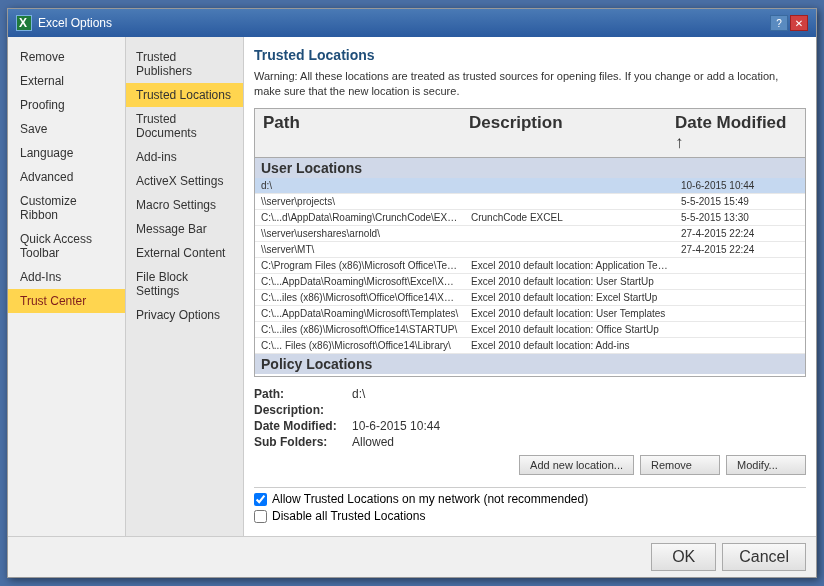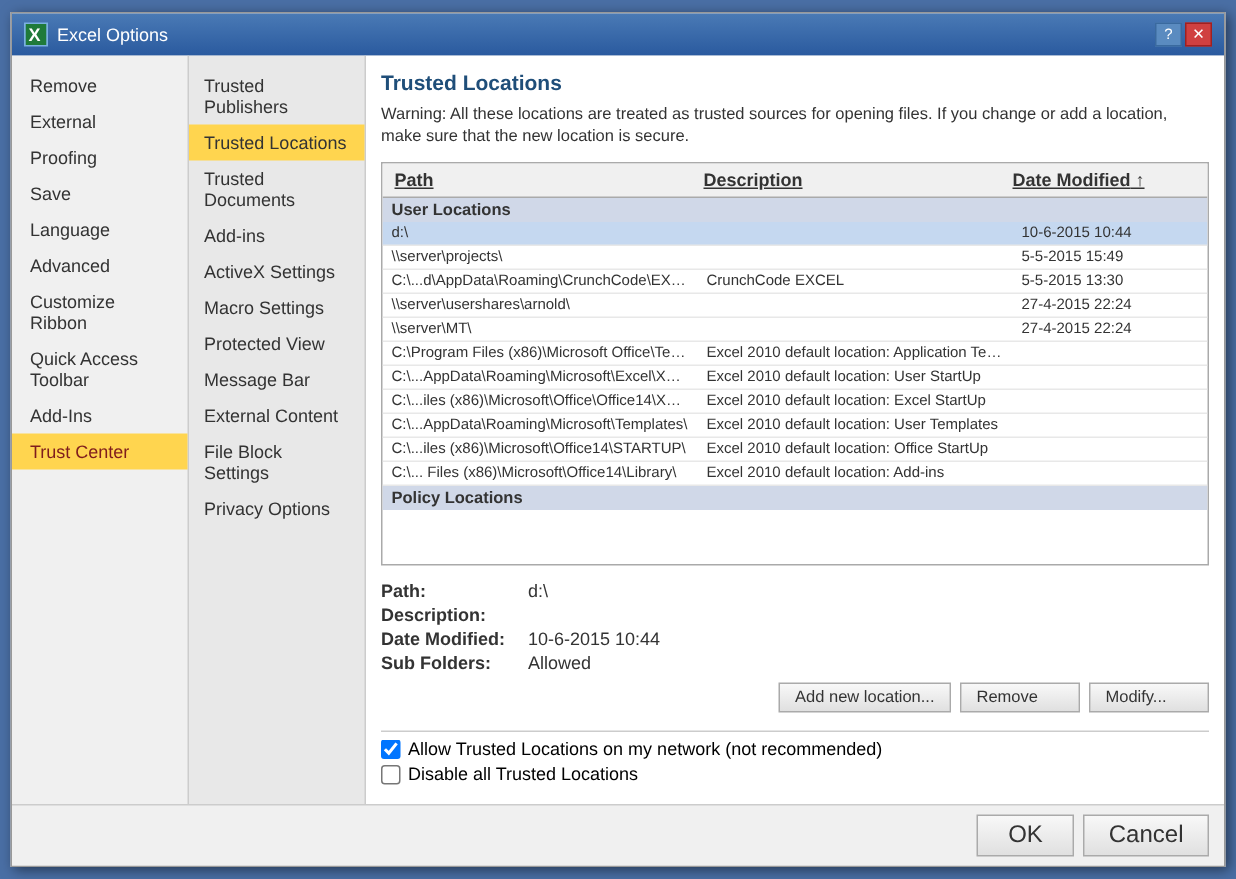--- a/index.html
+++ b/index.html
@@ -147,33 +147,32 @@
       display: grid;
       grid-template-columns: 1fr 1fr 130px;
       background: #f0f0f0;
       border-bottom: 1px solid #aaa;
       padding: 2px 4px;
       font-weight: bold;
     }
     
     .table-header-cell {
       padding: 2px 4px;
-      font-size: 12px;
-      color: #333;
-      text-decoration: underline;
+      font-size: 17px;
+      color: #333;
     }
     
     .table-header-cell.sort-asc::after {
       content: ' ↑';
     }
     
     .section-header {
       background: #d0d8e8;
       padding: 2px 6px;
-      font-size: 11px;
+      font-size: 14px;
       font-weight: bold;
       color: #333;
     }
     
     .table-row {
       display: grid;
       grid-template-columns: 1fr 1fr 130px;
       border-bottom: 1px solid #e8e8e8;
       cursor: pointer;
     }
@@ -299,21 +298,20 @@
         <div class="left-panel-item selected">Trust Center</div>
       </div>
 
     <div class="middle-panel">
     <div class="middle-panel-item">Trusted Publishers</div>
         <div class="middle-panel-item selected">Trusted Locations</div>
         <div class="middle-panel-item">Trusted Documents</div>
         <div class="middle-panel-item">Add-ins</div>
         <div class="middle-panel-item">ActiveX Settings</div>
         <div class="middle-panel-item">Macro Settings</div>
-        <div class="middle-panel-item">Protected View</div>
         <div class="middle-panel-item">Message Bar</div>
         <div class="middle-panel-item">External Content</div>
         <div class="middle-panel-item">File Block Settings</div>
         <div class="middle-panel-item">Privacy Options</div>
       </div>
 
     <div class="right-panel">
       <div class="right-panel-title">Trusted Locations</div>
       <div class="warning-text">Warning: All these locations are treated as trusted sources for opening files.  If you change or add a location, make sure that the new location is secure.</div>
 

